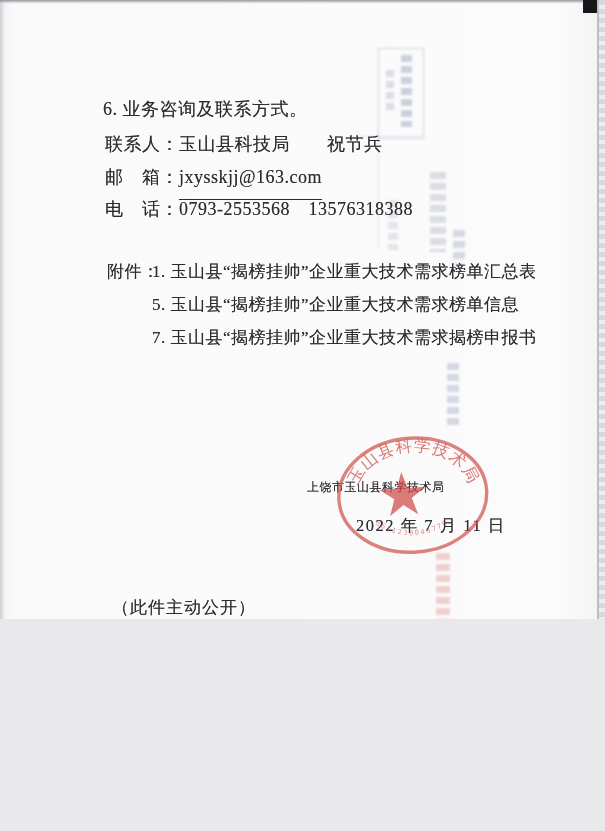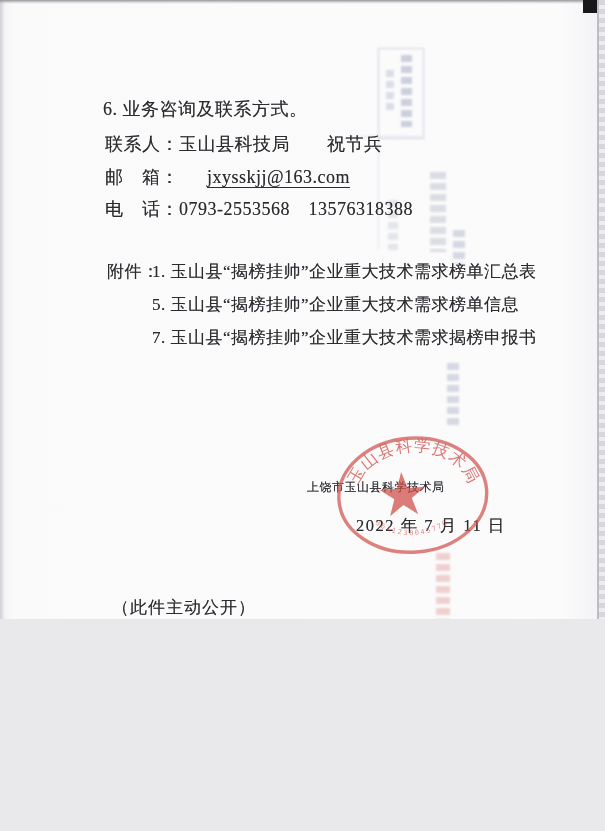--- a/index.html
+++ b/index.html
@@ -38,21 +38,21 @@
   .gv{position:absolute;top:755px;width:1px;height:22px;background:rgba(200,206,218,.5);filter:blur(.5px);}
   .gv1{left:243px;} .gv2{left:303px;} .gv3{left:337px;} .gv4{left:363px;}
   
   .txt{position:absolute;white-space:pre;letter-spacing:.5px;
     text-shadow:0 0 .6px rgba(43,43,48,.55);}
   .body-size{font-size:18px;}
   .heading{left:103px;top:97px;}
   .l-contact{left:105px;top:132px;}
   .l-mail{left:105px;top:165px;}
   .l-phone{left:105px;top:197px;}
-  .underline{border-bottom:1.4px solid #2b2b30;padding-bottom:0;margin-left:28px;}
+  .underline{border-bottom:1.4px solid #2b2b30;padding-bottom:12px;}
   .att{font-size:17px;}
   .att-label{left:107px;top:260px;}
   .att-1{left:152px;top:260px;}
   .att-2{left:152px;top:293px;}
   .att-3{left:152px;top:326px;}
   .issuer{left:307px;top:479px;font-size:12px;}
   .docdate{left:356px;top:515px;font-size:16.5px;letter-spacing:1.5px;}
   .note{left:112px;top:596px;font-size:17px;letter-spacing:1px;}
   .pageno{left:464px;top:740px;font-size:15px;color:#3c3c42;letter-spacing:2px;}
   

